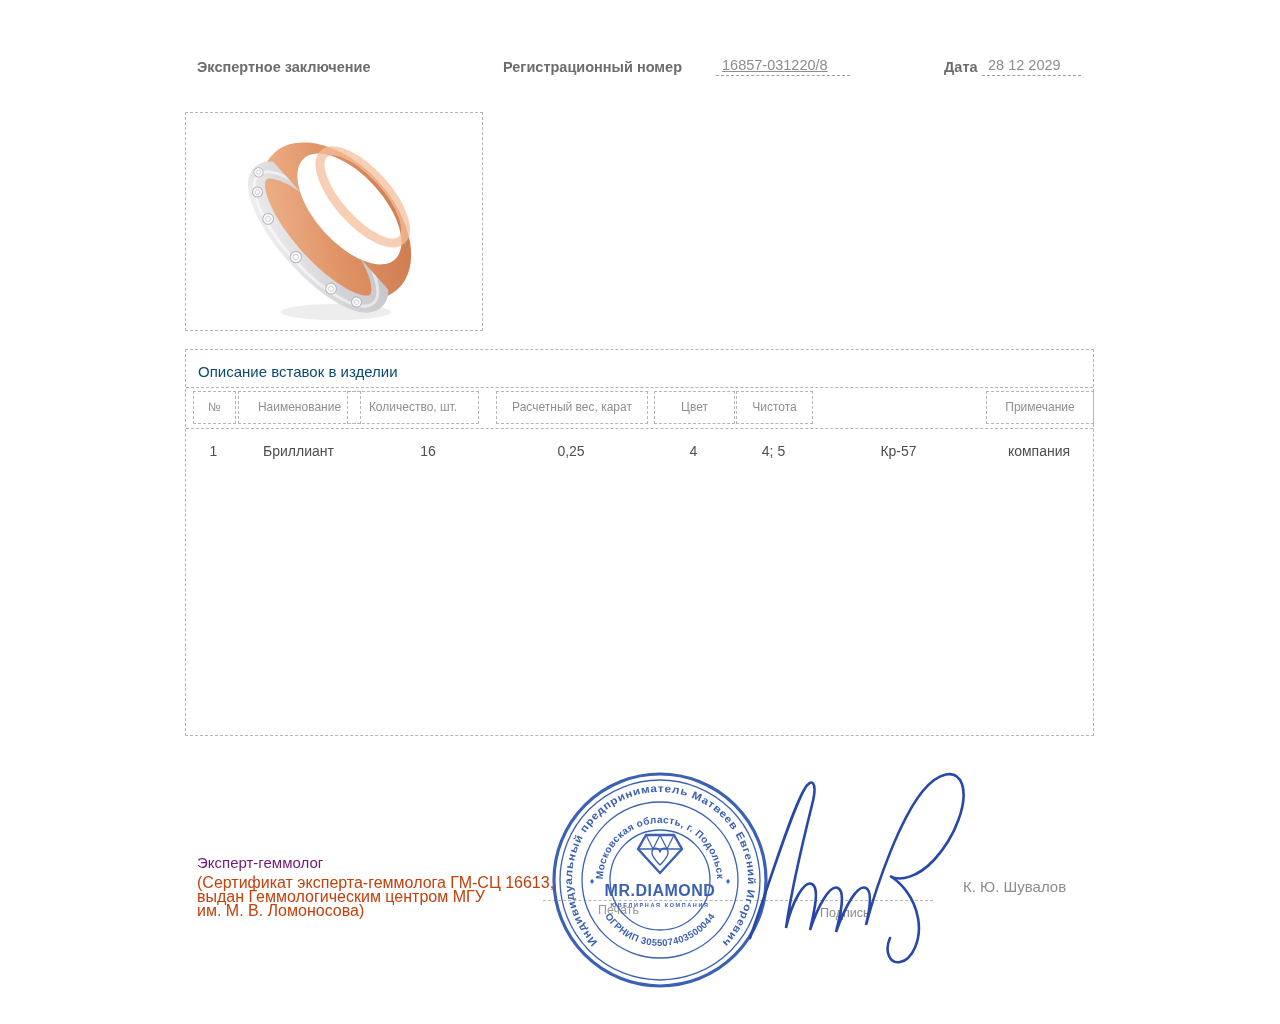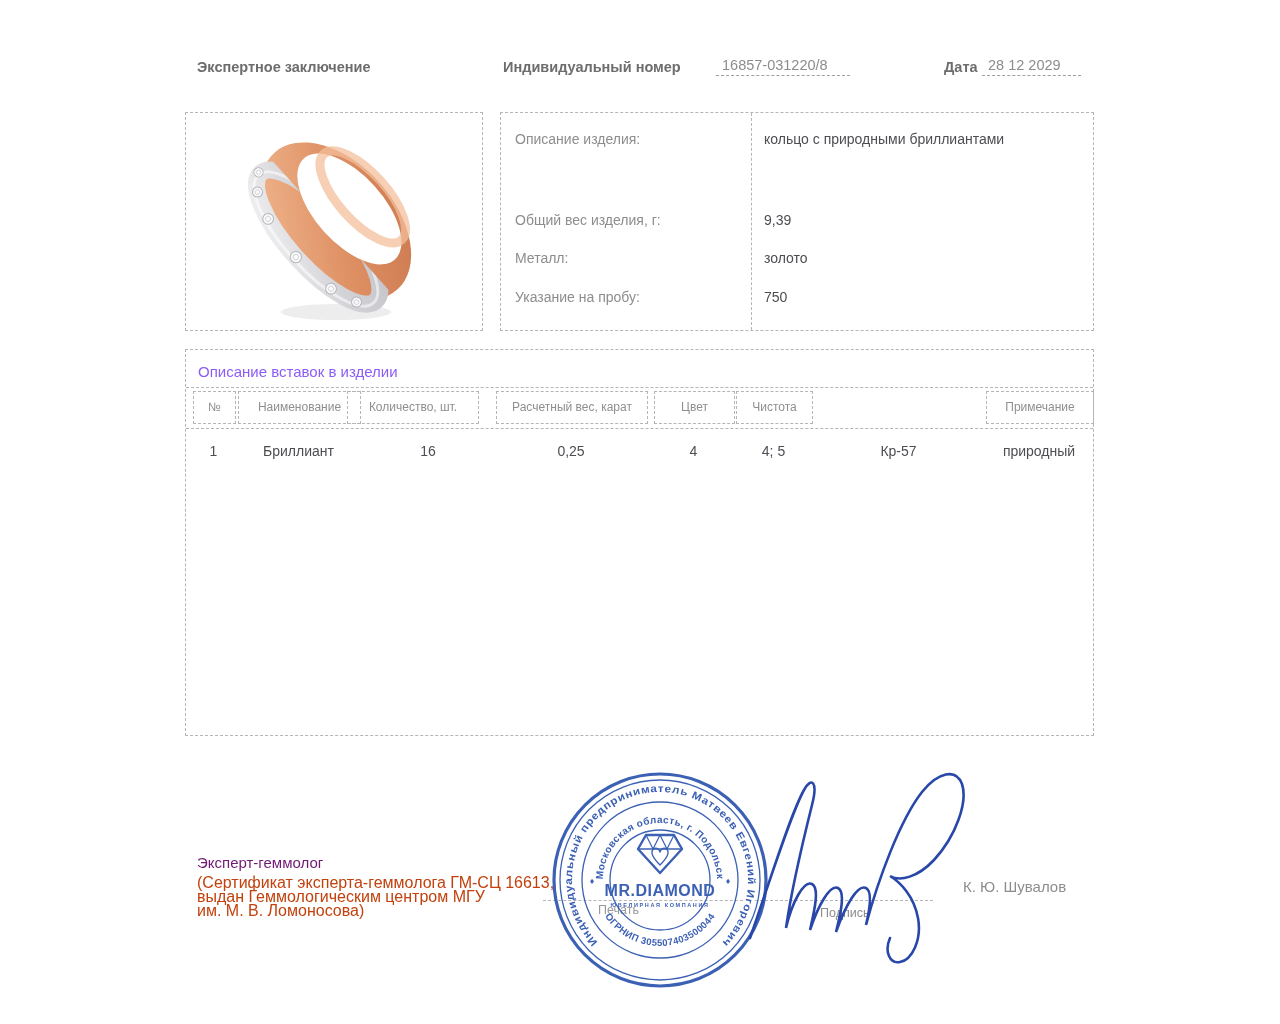--- a/index.html
+++ b/index.html
@@ -20,22 +20,22 @@
   .caption{position:absolute;font-size:12.5px;color:#8d8d8d;}
   .stamp-text{fill:#2b53ae;font-family:"Liberation Sans",sans-serif;font-weight:bold;}
 </style>
 </head>
 <body>
 
 <div class="page">
 
   <div class="abs hd" style="left:197px;top:59px;">Экспертное заключение</div>
 
-  <div class="abs hd" style="left:503px;top:59px;">Индивидуальный номер</div>
-  <div class="abs u-dash" style="left:716px;top:57px;min-width:120px;">16857-031220/8</div>
+  <div class="abs hd" style="left:503px;top:59px;">Регистрационный номер</div>
+  <div class="abs u-dash" style="left:716px;top:57px;min-width:120px;text-decoration:underline;">16857-031220/8</div>
 
   <div class="abs hd" style="left:944px;top:59px;">Дата</div>
   <div class="abs u-dash" style="left:982px;top:57px;min-width:85px;">28 12 2029</div>
 
   <div class="box" style="left:185px;top:112px;width:296px;height:217px;">
     <svg width="296" height="217" viewBox="0 0 296 217">
       <defs>
         <linearGradient id="gradRose" x1="0" y1="0" x2="1" y2="1">
           <stop offset="0" stop-color="#f4bd96"></stop>
           <stop offset="0.5" stop-color="#df9265"></stop>
@@ -72,58 +72,43 @@
           <circle cx="101" cy="155" r="2.6"></circle>
           <circle cx="96" cy="108" r="2.8"></circle>
           <circle cx="101" cy="61" r="2.6"></circle>
           <circle cx="111" cy="34" r="2.4"></circle>
           <circle cx="125" cy="20" r="2.2"></circle>
         </g>
       </g>
     </svg>
   </div>
 
-  <div class="box" style="left:500px;top:112px;width:592px;height:217px;">
-    <div class="vdiv" style="left:250px;top:0;height:217px;"></div>
-
-    <div class="abs lbl" style="left:14px;top:18px;">Описание изделия:</div>
-    <div class="abs val" style="left:263px;top:18px;">кольцо с природными бриллиантами</div>
-
-    <div class="abs lbl" style="left:14px;top:99px;">Общий вес изделия, г:</div>
-    <div class="abs val" style="left:263px;top:99px;">9,39</div>
-
-    <div class="abs lbl" style="left:14px;top:137px;">Металл:</div>
-    <div class="abs val" style="left:263px;top:137px;">золото</div>
-
-    <div class="abs lbl" style="left:14px;top:176px;">Указание на пробу:</div>
-    <div class="abs val" style="left:263px;top:176px;">750</div>
-  </div>
 
   <div class="box" style="left:185px;top:349px;width:907px;height:385px;">
-    <div class="abs" style="left:12px;top:13px;color:#8b5cf6;font-size:15px;">Описание вставок в изделии</div>
+    <div class="abs" style="left:12px;top:13px;color:#0c4a6e;font-size:15px;">Описание вставок в изделии</div>
     <div class="hline" style="left:0;top:37px;width:907px;"></div>
     <div class="hline" style="left:0;top:78px;width:907px;"></div>
 
     <div class="colhead" style="left:7px;top:41px;width:41px;height:31px;">№</div>
     <div class="colhead" style="left:52px;top:41px;width:121px;height:31px;">Наименование</div>
     <div class="colhead" style="left:161px;top:41px;width:130px;height:31px;">Количество, шт.</div>
     <div class="colhead" style="left:310px;top:41px;width:150px;height:31px;">Расчетный вес, карат</div>
     <div class="colhead" style="left:468px;top:41px;width:79px;height:31px;">Цвет</div>
     <div class="colhead" style="left:550px;top:41px;width:75px;height:31px;">Чистота</div>
     <div class="colhead" style="left:800px;top:41px;width:106px;height:31px;">Примечание</div>
 
     <div>
       <div class="cell" style="left:7px;top:93px;width:41px;">1</div>
       <div class="cell" style="left:52px;top:93px;width:121px;">Бриллиант</div>
       <div class="cell" style="left:177px;top:93px;width:130px;">16</div>
       <div class="cell" style="left:310px;top:93px;width:150px;">0,25</div>
       <div class="cell" style="left:468px;top:93px;width:79px;">4</div>
       <div class="cell" style="left:550px;top:93px;width:75px;">4; 5</div>
       <div class="cell" style="left:628px;top:93px;width:169px;">Кр-57</div>
-      <div class="cell" style="left:800px;top:93px;width:106px;">природный</div>
+      <div class="cell" style="left:800px;top:93px;width:106px;">компания</div>
     </div>
   </div>
 
 
   <div class="abs" style="left:197px;top:854px;color:#701a75;font-size:15px;">Эксперт-геммолог</div>
   <div class="abs small" style="left:197px;top:876px;">(Сертификат эксперта-геммолога ГМ-СЦ 16613,</div>
   <div class="abs small" style="left:197px;top:890px;">выдан Геммологическим центром МГУ</div>
   <div class="abs small" style="left:197px;top:904px;">им. М. В. Ломоносова)</div>
 
   <div class="abs" style="left:963px;top:878px;color:#8d8d8d;font-size:15px;">К. Ю. Шувалов</div>

